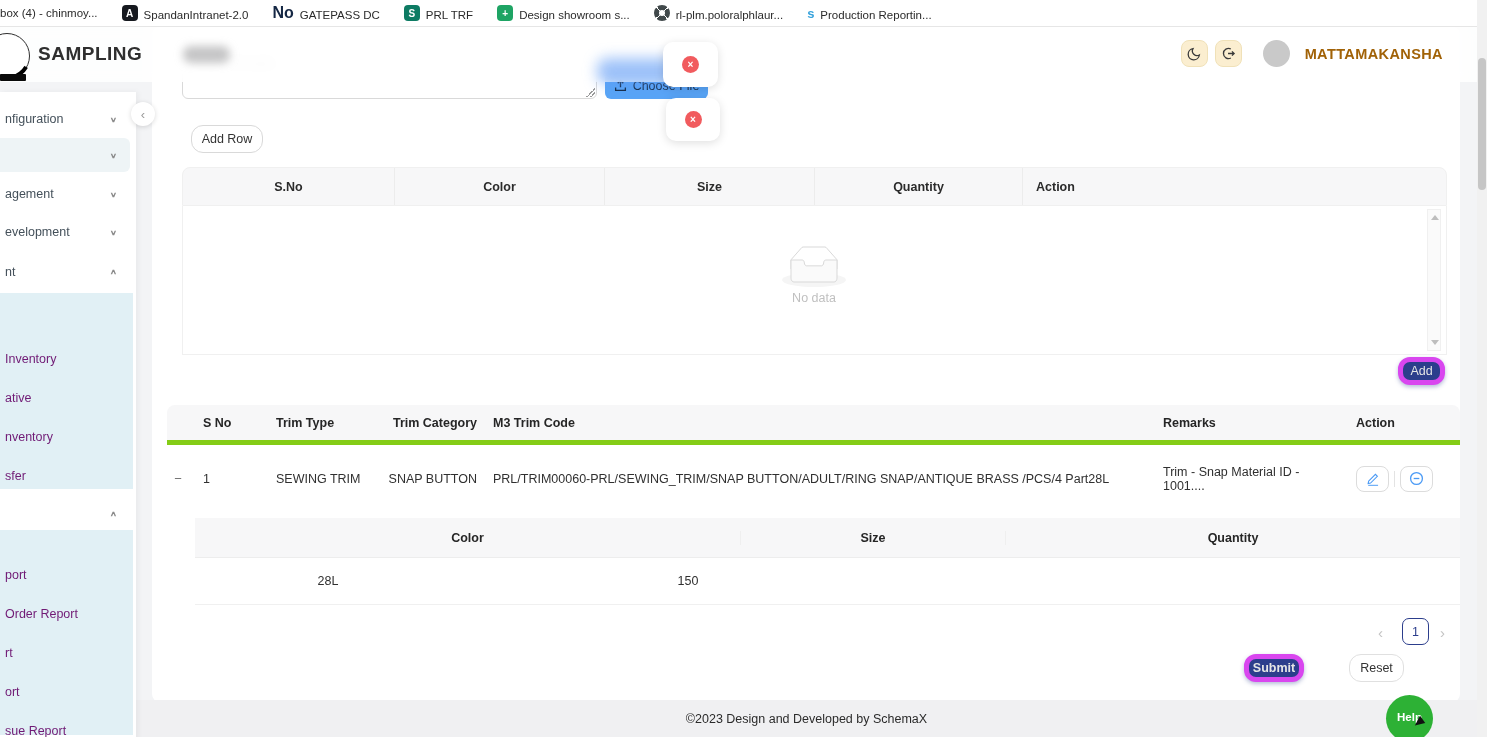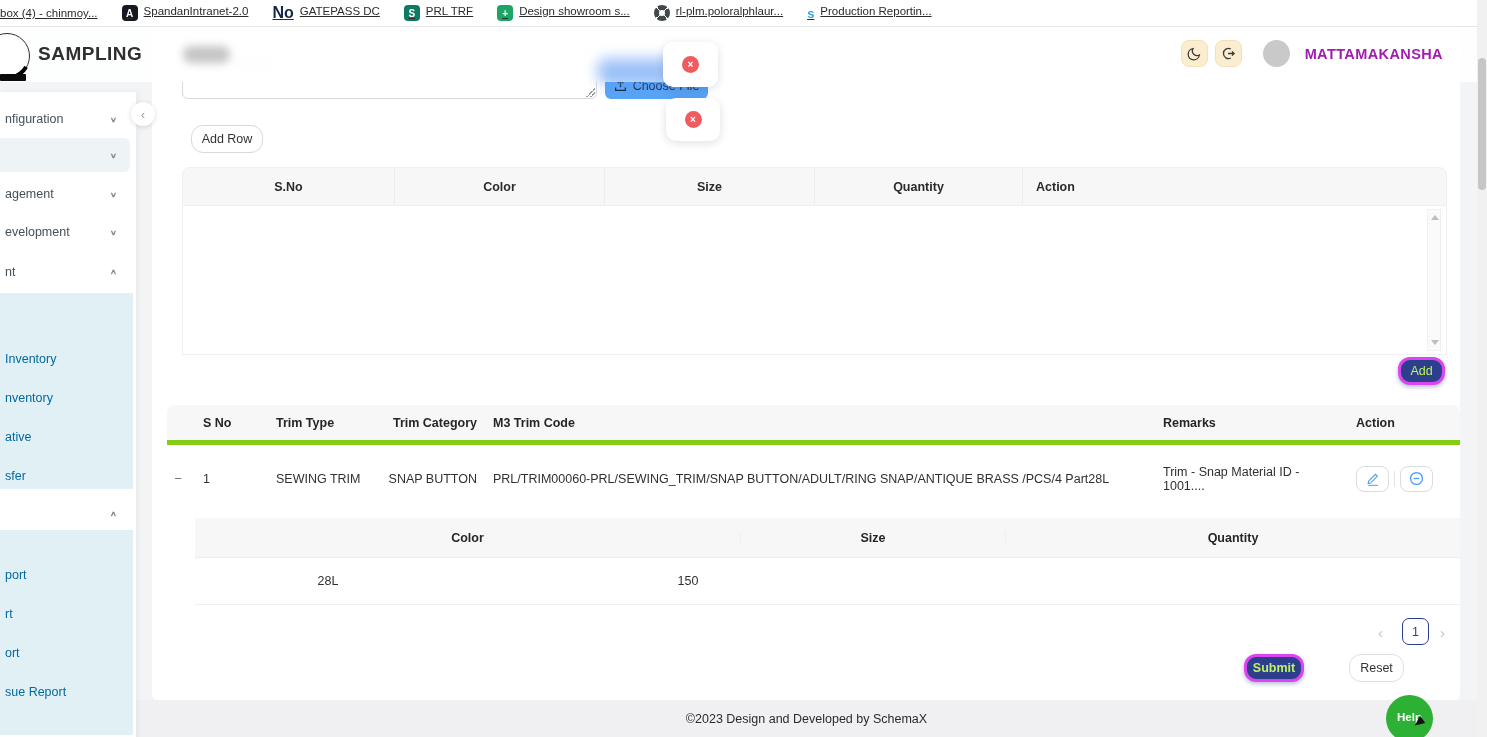--- a/index.html
+++ b/index.html
@@ -4,21 +4,21 @@
 <style>
   * { margin:0; padding:0; box-sizing:border-box; }
   html,body { width:1487px; height:737px; overflow:hidden; }
   body { font-family:"Liberation Sans", sans-serif; color:#333; background:#fff; }
   .frame { position:relative; width:1487px; height:737px; overflow:hidden; background:#f3f4f6; }
   .abs { position:absolute; }
 
   
   .bookmarks { left:0; top:0; width:1487px; height:27px; background:#fff; border-bottom:1px solid #e6e6e6;
                display:flex; align-items:center; gap:24px; font-size:11.5px; color:#2b2b2b; z-index:50; }
-  .bm { display:flex; align-items:flex-start; gap:6px; white-space:nowrap; cursor:pointer;text-decoration:underline; }
+  .bm { display:flex; align-items:flex-end; gap:6px; white-space:nowrap; cursor:pointer; }
   .bm-ic { width:16px; height:16px; border-radius:4px; display:flex; align-items:center; justify-content:center;
            font-size:10px; font-weight:bold; color:#fff; flex:0 0 auto; }
   .bm-ic.angular { background:#16191f; }
   .bm-ic.notion { background:transparent; color:#152744; font-size:16px; font-weight:800; width:auto; }
   .bm-ic.sharep { background:#0d7b63; }
   .bm-ic.sheets { background:#1ea464; }
   .bm-ic.wheel { border-radius:50%;
     background:conic-gradient(#41494b 0 40deg,#fff 40deg 52deg,#41494b 52deg 130deg,#fff 130deg 142deg,#41494b 142deg 220deg,#fff 220deg 232deg,#41494b 232deg 310deg,#fff 310deg 322deg,#41494b 322deg); }
   .bm-ic.wheel i { width:6px; height:6px; background:#fff; border-radius:50%; }
   .bm-ic.stream { background:transparent; color:#38a3dc; font-size:13px; font-weight:800; width:auto; }
@@ -30,29 +30,29 @@
   .logo-arc { inset:-2px; border:4px solid transparent; border-bottom-color:#000; border-left-color:#000;
               border-radius:50%; transform:rotate(-15deg); position:absolute; }
   .logo-bar { left:0; top:47px; width:26px; height:7px; background:#0a0a0a; border-radius:1px; }
   .app-title { left:38px; top:16px; font-size:19px; font-weight:700; color:#2f2f2f; letter-spacing:0.5px; }
   .blob-gray { left:183px; top:19px; width:47px; height:17px; border-radius:8px;
                background:rgba(150,150,152,0.55); filter:blur(4px); }
   .hdr-right { right:34px; top:13px; display:flex; align-items:center; gap:7px; }
   .cream-btn { width:27px; height:27px; border-radius:8px; background:#fbeed0; border:1px solid #f0e1b8;
                display:flex; align-items:center; justify-content:center; cursor:pointer; }
   .avatar { width:27px; height:27px; border-radius:50%; background:#c9c9c9; margin-left:14px; }
-  .username { font-size:14.5px; font-weight:700; color:#a21caf; letter-spacing:0.4px; margin-left:8px; }
+  .username { font-size:14.5px; font-weight:700; color:#a16207; letter-spacing:0.4px; margin-left:8px; }
 
   
   .sidebar { left:0; top:92px; width:136px; height:655px; background:#fff; z-index:15;
              box-shadow:2px 0 6px rgba(0,0,0,0.05); font-size:12.5px; color:#44505a; }
   .s-item { position:absolute; left:0; width:130px; display:flex; align-items:center; cursor:pointer; padding-left:5px; }
   .chev { position:absolute; right:13px; color:#8a8a8a; font-size:10px; transform:scaleY(0.72); font-weight:bold; }
   .s-block { position:absolute; left:0; width:133px; background:#e1f0f5; }
-  .s-sub { height:39px; display:flex; align-items:center; padding-left:5px; cursor:pointer; color:#0369a1; }
+  .s-sub { height:39px; display:flex; align-items:center; padding-left:5px; cursor:pointer; color:#701a75; }
   .collapse-btn { left:131px; top:102px; width:24px; height:24px; border-radius:50%; background:#fff; z-index:25;
                   box-shadow:0 1px 5px rgba(0,0,0,0.15); display:flex; align-items:center; justify-content:center;
                   color:#9a9a9a; font-size:13px; cursor:pointer; }
 
   
   .card { left:152px; top:27px; width:1308px; height:675px; background:#fff; border-radius:8px; z-index:1; }
 
   .remarks-wrap { left:182px; top:50px; width:415px; height:49px; z-index:5; }
   .remarks { width:100%; height:100%; border:1px solid #d9d9d9; border-radius:6px; resize:none;
              font-family:"Liberation Sans",sans-serif; font-size:12.5px; padding:6px 10px; color:#333; outline:none; }
@@ -67,21 +67,21 @@
                background:rgba(96,155,245,0.6); filter:blur(7px); z-index:21; }
 
   .xcard { background:#fff; border-radius:10px; box-shadow:0 2px 10px rgba(0,0,0,0.13); z-index:30;
            display:flex; align-items:center; justify-content:center; }
   .xbadge { width:17px; height:17px; border-radius:50%; background:#f15b5e; color:#fff; font-size:10px; font-weight:bold;
             display:flex; align-items:center; justify-content:center; cursor:pointer; line-height:1; }
 
   .btn { font-family:"Liberation Sans",sans-serif; font-size:12.5px; border-radius:12px; cursor:pointer;
          display:flex; align-items:center; justify-content:center; }
   .btn-plain { background:#fff; border:1px solid #d9d9d9; color:#333; }
-  .btn-navy { background:#2c3e8c; border:3px solid #d946ef; color:#bef264; box-shadow:0 2px 4px rgba(44,62,140,0.35); }
+  .btn-navy { background:#2c3e8c; border:5px solid #d946ef; color:#e5e5e5; box-shadow:0 2px 4px rgba(44,62,140,0.35); }
 
   
   .t1-head { left:182px; top:167px; width:1265px; height:39px; background:#f7f7f8; border-radius:8px 8px 0 0;
              display:flex; font-size:12.5px; font-weight:700; color:#2b2b2b; border:1px solid #f0f0f0; }
   .t1-head .c { display:flex; align-items:center; justify-content:center; border-right:1px solid #ececec; }
   .t1-head .c:last-child { border-right:none; justify-content:flex-start; padding-left:13px; }
   .t1-body { left:182px; top:206px; width:1265px; height:149px; background:#fff;
              border:1px solid #f0f0f0; border-top:none; }
   .empty-box { position:absolute; left:591px; top:40px; width:80px; text-align:center; }
   .empty-text { font-size:12.5px; color:#c0c0c0; margin-top:4px; }
@@ -191,20 +191,32 @@
 
     <div class="abs t1-head" style="left:30px; top:140px;">
       <div class="c" style="width:212px;">S.No</div>
       <div class="c" style="width:210px;">Color</div>
       <div class="c" style="width:210px;">Size</div>
       <div class="c" style="width:208px;">Quantity</div>
       <div class="c" style="flex:1;">Action</div>
     </div>
 
     <div class="abs t1-body" style="left:30px; top:179px;">
+      <div class="empty-box">
+        <svg width="64" height="41" viewBox="0 0 64 41" style="margin:0 auto;">
+          <g transform="translate(0 1)" fill="none" fill-rule="evenodd">
+            <ellipse fill="#f5f5f5" cx="32" cy="33" rx="32" ry="7"></ellipse>
+            <g fill-rule="nonzero" stroke="#d9d9d9">
+              <path d="M55 12.76L44.854 1.258C44.367.474 43.656 0 42.907 0H21.093c-.749 0-1.46.474-1.947 1.257L9 12.761V22h46v-9.24z"></path>
+              <path d="M41.613 15.931c0-1.605.994-2.93 2.227-2.931H55v18.137C55 33.26 53.68 35 52.05 35h-40.1C10.32 35 9 33.259 9 31.137V13h11.16c1.233 0 2.227 1.323 2.227 2.928v.022c0 1.605 1.005 2.901 2.237 2.901h14.752c1.232 0 2.237-1.308 2.237-2.913v-.007z" fill="#fafafa"></path>
+            </g>
+          </g>
+        </svg>
+        <div class="empty-text">No data</div>
+      </div>
       <div class="t1-scroll">
         <div class="tri-up"></div>
         <div class="tri-down"></div>
       </div>
     </div>
 
     <button class="abs btn btn-navy add-btn" style="left:1246px; top:330px;">Add</button>
 
     <div class="abs t2" style="left:15px; top:378px;">
       <div class="t2-head">
@@ -310,32 +322,33 @@
       <span>evelopment</span>
       <span class="chev">∨</span>
     </div>
     <div class="s-item" style="top:163px; height:33px;">
       <span>nt</span>
       <span class="chev">∧</span>
     </div>
 
     <div class="s-block" style="top:201px; height:196px; padding-top:46px;">
       <div class="s-sub">Inventory</div>
+      <div class="s-sub">ative</div>
       <div class="s-sub">nventory</div>
-      <div class="s-sub">ative</div>
       <div class="s-sub">sfer</div>
     </div>
 
     <div class="s-item" style="top:406px; height:30px;">
       <span></span>
       <span class="chev">∧</span>
     </div>
 
     <div class="s-block" style="top:438px; height:205px; padding-top:25px;">
       <div class="s-sub">port</div>
+      <div class="s-sub">Order Report</div>
       <div class="s-sub">rt</div>
       <div class="s-sub">ort</div>
       <div class="s-sub">sue Report</div>
     </div>
   </div>
 
   <div class="abs collapse-btn">‹</div>
 
   <div class="abs footer">
     <span>©2023 Design and Developed by SchemaX</span>

